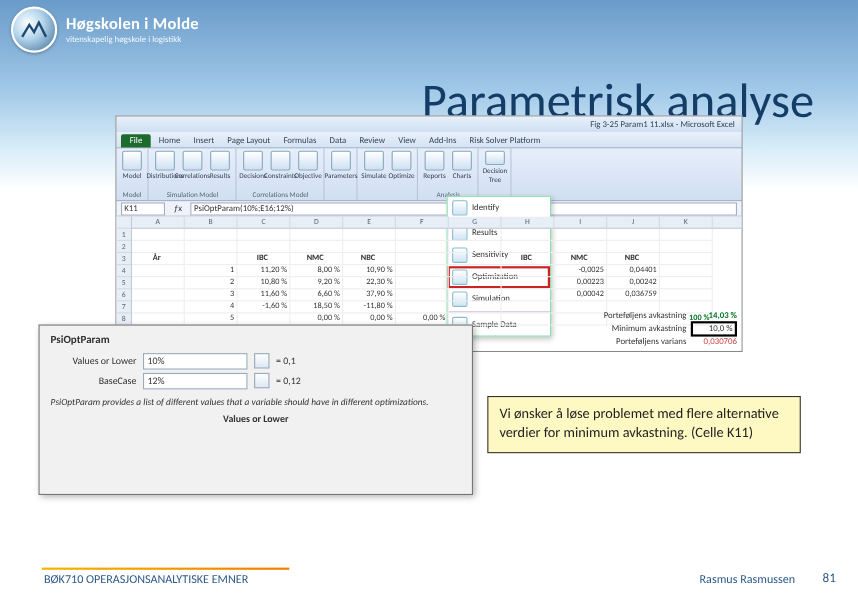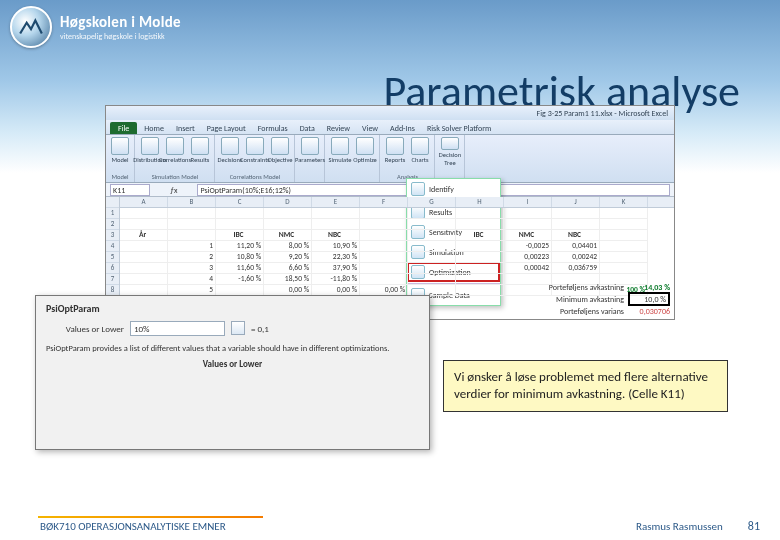--- a/index.html
+++ b/index.html
@@ -84,21 +84,21 @@
   }
   .ricon .sq {
     width: 18px; height: 18px;
     background: linear-gradient(#fff,#cfe0f3);
     border: 1px solid #8ab; border-radius: 2px;
     margin-bottom: 1px;
   }
   .ribbon-group-label { font-size: 6.5px; color: #567; text-align: center; }
   .formula-row {
     background: #eef3fa; height: 14px;
-    display: flex; align-items: center; gap: 20px;
+    display: flex; align-items: center; gap: 8px;
     padding: 0 4px; border-bottom: 1px solid #b0bcca;
     font-size: 8px;
   }
   .namebox { width: 40px; border: 1px solid #aac; background: #fff; padding: 0 2px; font-size: 8px; }
   .fxbox { flex: 1; border: 1px solid #aac; background: #fff; padding: 0 2px; font-size: 8px; }
   .dropdown-panel {
     position: absolute;
     left: 300px; top: 72px;
     width: 95px;
     background: #fff;
@@ -153,21 +153,21 @@
   }
   .fd-title .winbtns { display: flex; gap: 2px; }
   .fd-title .winbtns span { width: 14px; height: 12px; border: 1px solid #aaa; background: linear-gradient(#fff,#ddd); display: inline-flex; align-items: center; justify-content: center; font-size: 8px; color: #555; }
   .fd-body { padding: 6px 10px; }
   .fd-fname { font-weight: bold; font-size: 10px; margin-bottom: 4px; }
   .fd-row { display: flex; align-items: center; height: 18px; gap: 6px; }
   .fd-row .lbl { width: 78px; text-align: right; font-size: 9px; }
   .fd-row .inp { width: 95px; border: 1px solid #9ab; background: #fff; font-size: 9px; padding: 1px 3px; }
   .fd-row .pick { width: 14px; height: 14px; border: 1px solid #9ab; background: linear-gradient(#fff,#dce8f4); }
   .fd-row .eq { font-size: 9px; color: #333; }
-  .fd-desc { font-size: 8.5px; margin-top: 6px; line-height: 1.3; }
+  .fd-desc { font-size: 8.5px; margin-top: 6px; line-height: 1.3; font-style: italic; }
   .fd-bold { font-weight: bold; text-align: center; margin-top: 4px; font-size: 9px; }
   .callout {
     position: absolute;
     left: 443px; top: 360px;
     width: 285px;
     background: #fef9c3;
     border: 1px solid #333;
     padding: 8px 10px;
     font-size: 13px;
     line-height: 1.3;
@@ -324,27 +324,27 @@
       </div>
     <div class="dd-sep"></div>
     <div class="dd-item">
         <div class="ico"></div>
         <span>Results</span>
       </div>
     <div class="dd-item">
         <div class="ico"></div>
         <span>Sensitivity</span>
       </div>
+    <div class="dd-item hl">
+        <div class="ico"></div>
+        <span>Optimization</span>
+      </div>
     <div class="dd-item">
         <div class="ico"></div>
         <span>Simulation</span>
-      </div>
-    <div class="dd-item hl">
-        <div class="ico"></div>
-        <span>Optimization</span>
       </div>
     <div class="dd-sep"></div>
     <div class="dd-item">
         <div class="ico"></div>
         <span>Sample Data</span>
       </div>
   </div>
 
   <div class="sheet">
     <div class="rowhdrs">
@@ -501,20 +501,26 @@
 
 <div class="func-dialog">
   <div class="fd-body">
     <div class="fd-fname">PsiOptParam</div>
     <div class="fd-row">
       <div class="lbl">Values or Lower</div>
       <div class="inp">10%</div>
       <div class="pick"></div>
       <div class="eq">= 0,1</div>
     </div>
+    <div class="fd-row">
+      <div class="lbl">BaseCase</div>
+      <div class="inp">12%</div>
+      <div class="pick"></div>
+      <div class="eq">= 0,12</div>
+    </div>
     <div class="fd-desc">PsiOptParam provides a list of different values that a variable should have in different optimizations.</div>
     <div class="fd-bold">Values or Lower</div>
   </div>
 </div>
 
 <div class="callout">Vi ønsker å løse problemet med flere alternative verdier for minimum avkastning. (Celle K11)</div>
 
 <div class="footer-underline"></div>
 <div class="footer">
   <span class="course">BØK710 OPERASJONSANALYTISKE EMNER</span>

